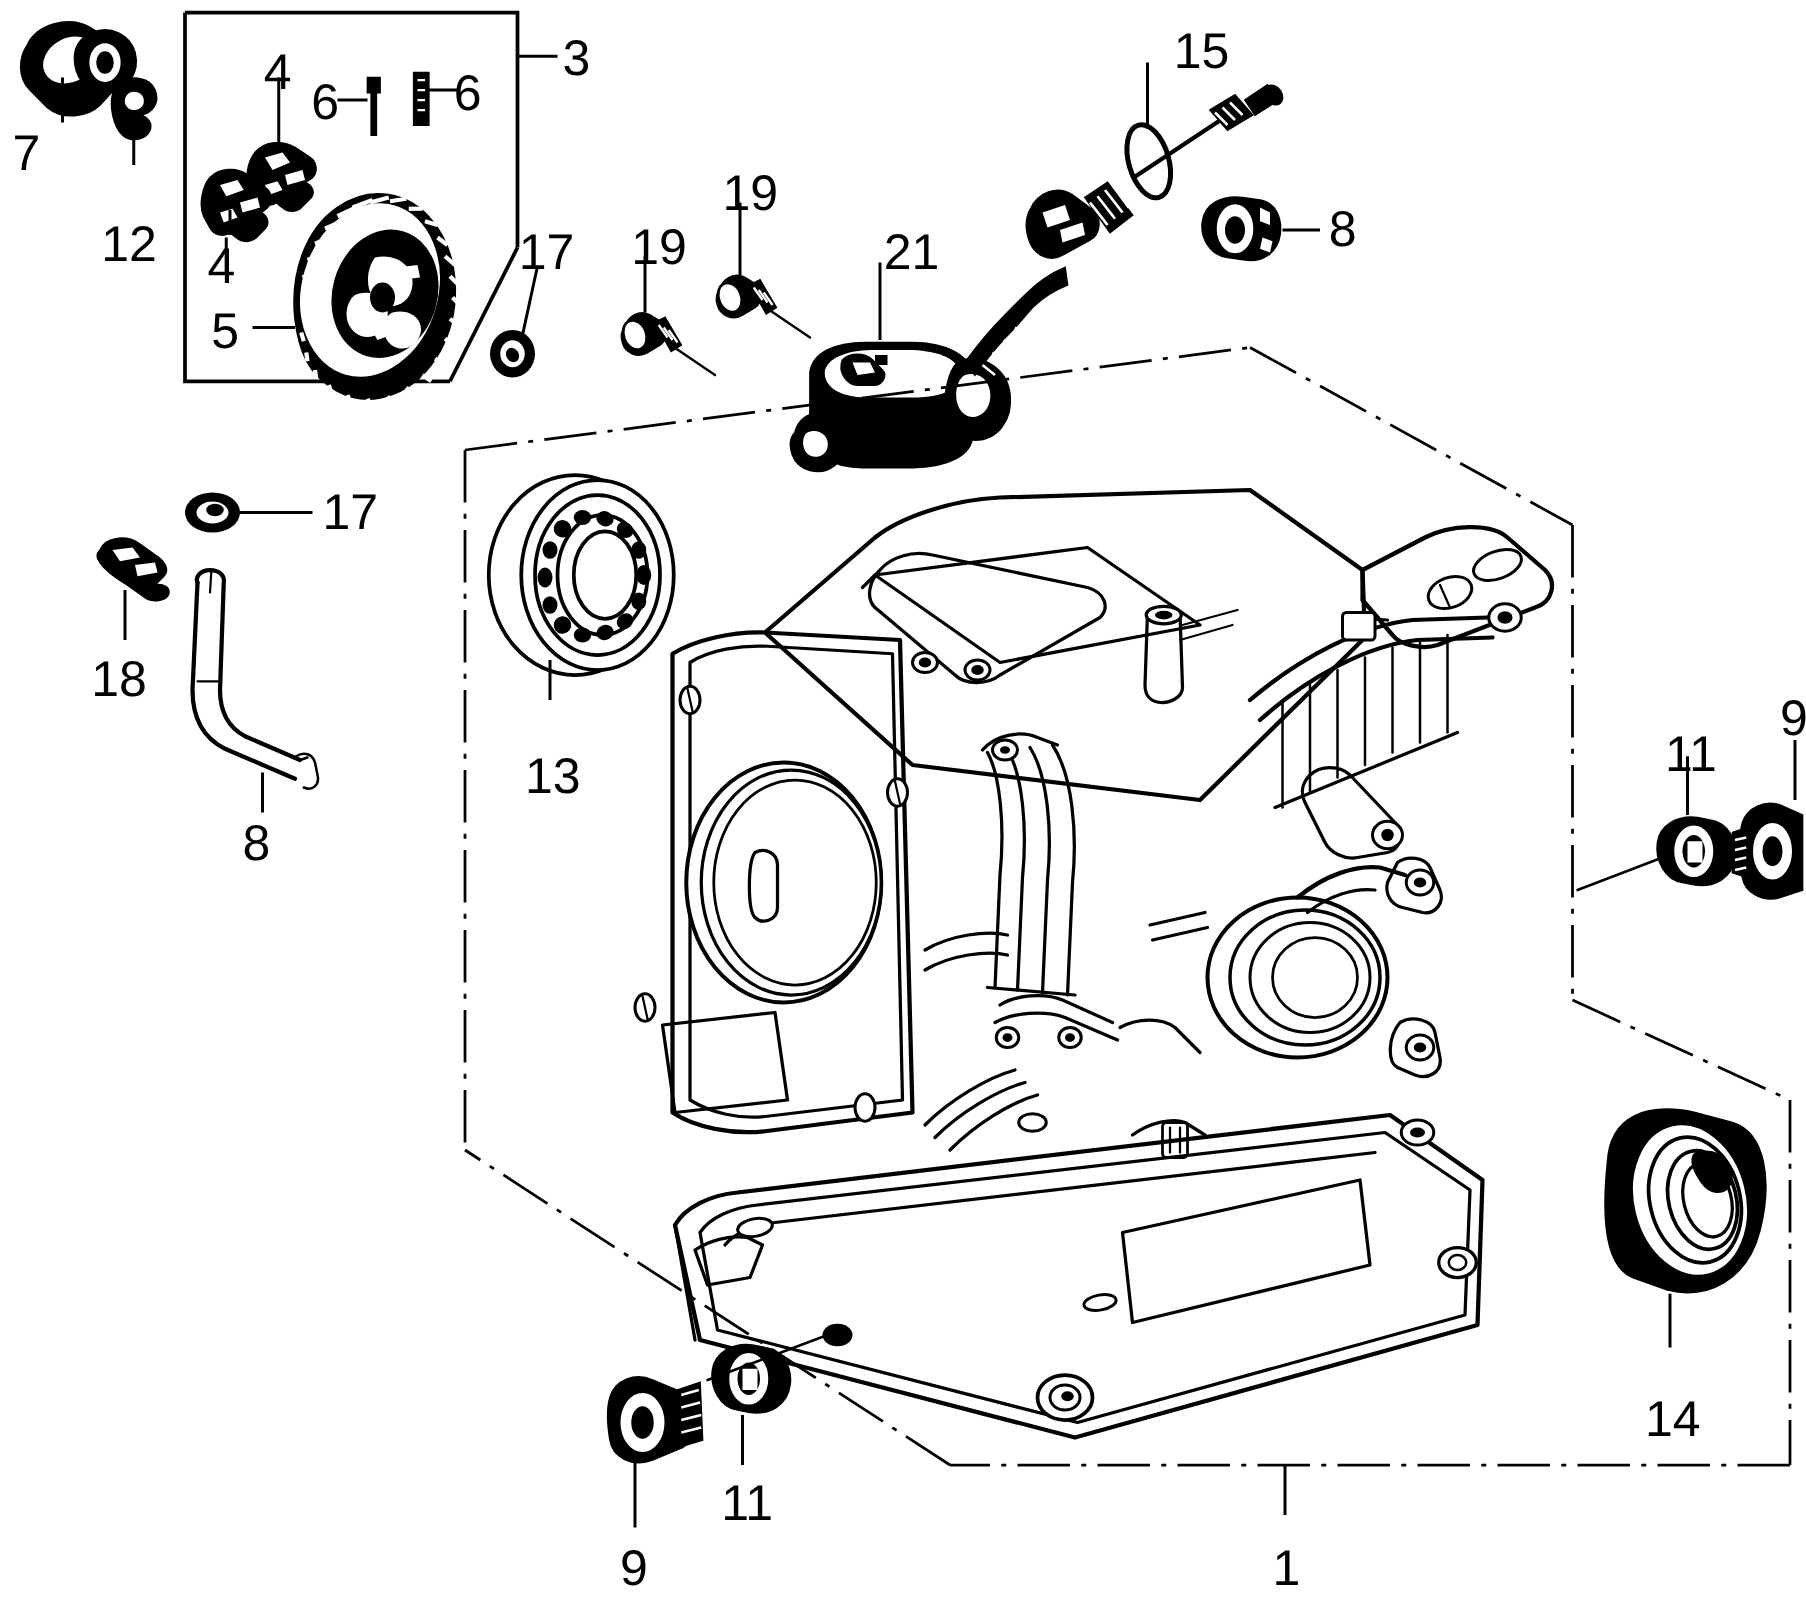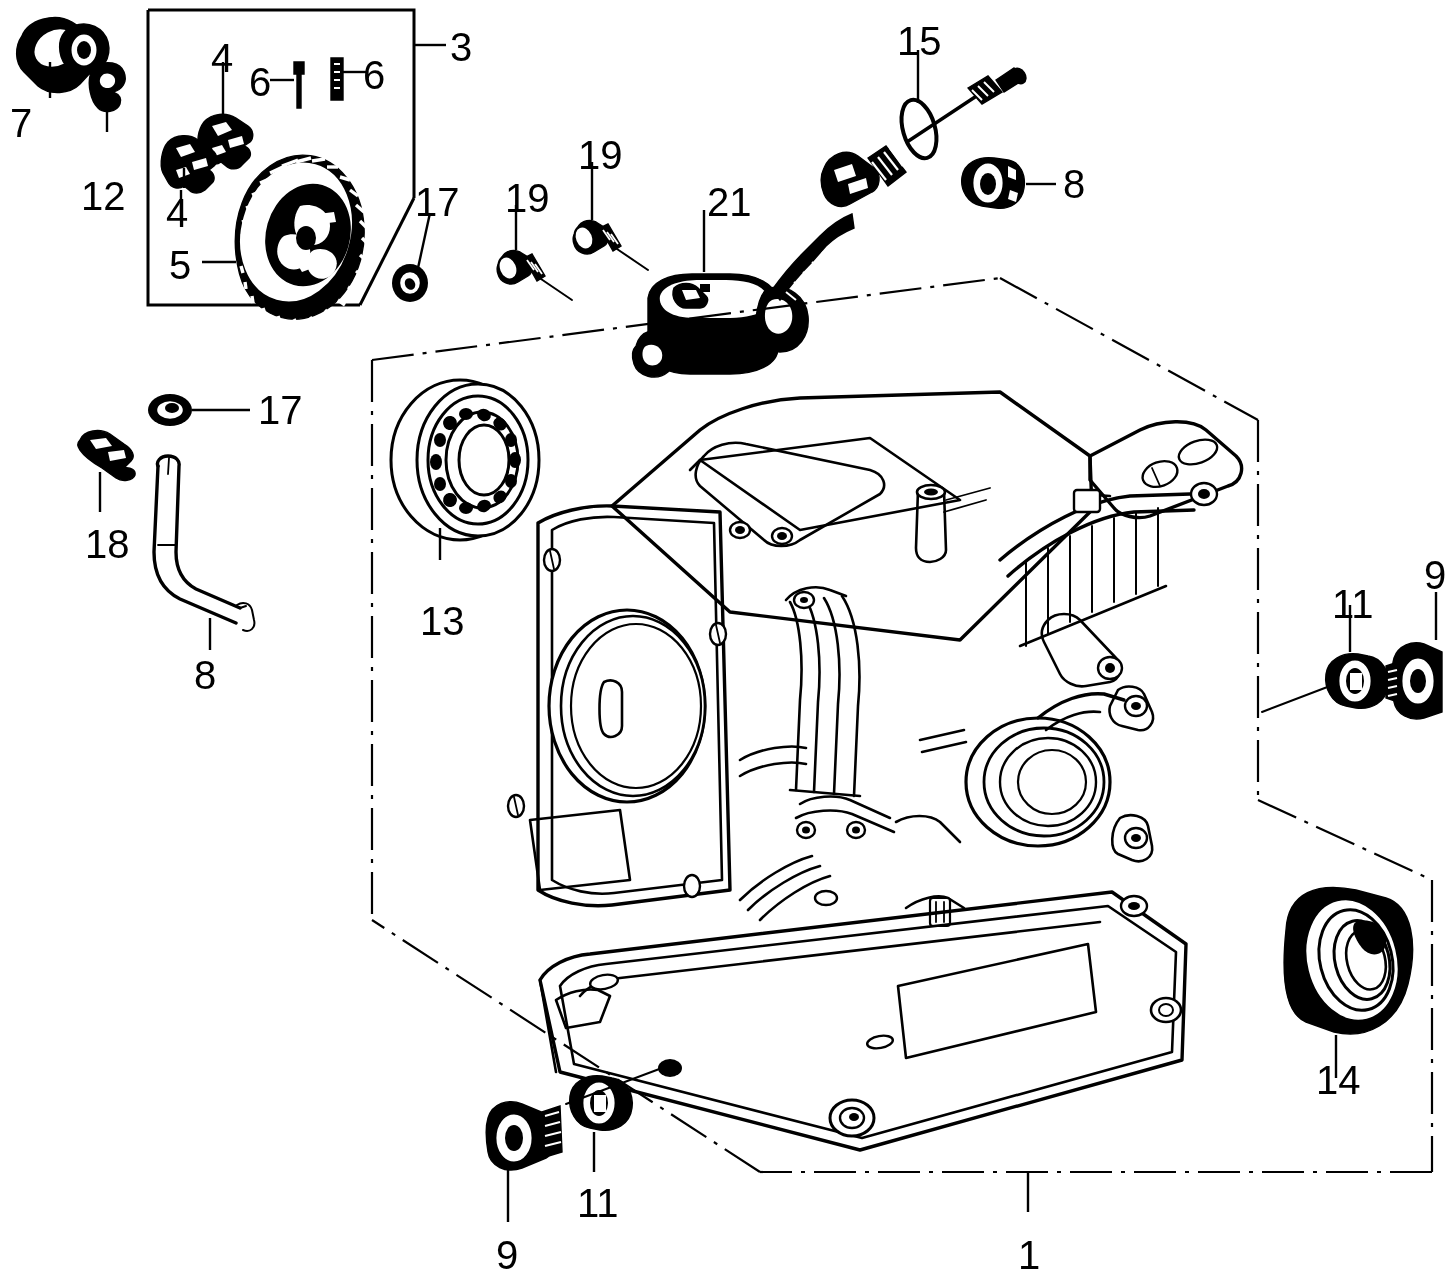--- a/index.html
+++ b/index.html
@@ -519,26 +519,26 @@
 <div class="callout" style="left:211px; top:38px;">4</div>
 <div class="callout" style="left:249px; top:62px;">6</div>
 <div class="callout" style="left:363px; top:55px;">6</div>
 <div class="callout" style="left:450px; top:27px;">3</div>
 <div class="callout" style="left:166px; top:193px;">4</div>
 <div class="callout" style="left:169px; top:245px;">5</div>
 <div class="callout" style="left:415px; top:182px;">17</div>
 <div class="callout" style="left:505px; top:178px;">19</div>
 <div class="callout" style="left:578px; top:135px;">19</div>
 <div class="callout" style="left:683px; top:182px;margin-left:24px;">21</div>
-<div class="callout" style="left:897px; top:21px;text-align:center;">15</div>
+<div class="callout" style="left:939px; top:21px;text-align:center;">15</div>
 <div class="callout" style="left:1063px; top:164px;">8</div>
 <div class="callout" style="left:258px; top:390px;">17</div>
-<div class="callout" style="left:85px;  top:524px;">18</div>
+<div class="callout" style="left:73px;  top:524px;">18</div>
 <div class="callout" style="left:194px; top:655px;">8</div>
 <div class="callout" style="left:420px; top:601px;">13</div>
 <div class="callout" style="left:1332px; top:584px;">11</div>
 <div class="callout" style="left:1424px; top:555px;">9</div>
-<div class="callout" style="left:1316px; top:1060px;">14</div>
+<div class="callout" style="left:1316px; top:1116px;">14</div>
 <div class="callout" style="left:577px;  top:1183px;">11</div>
 <div class="callout" style="left:496px;  top:1235px;">9</div>
 <div class="callout" style="left:1018px; top:1235px;">1</div>
 
 </div>
 
 </body></html>

